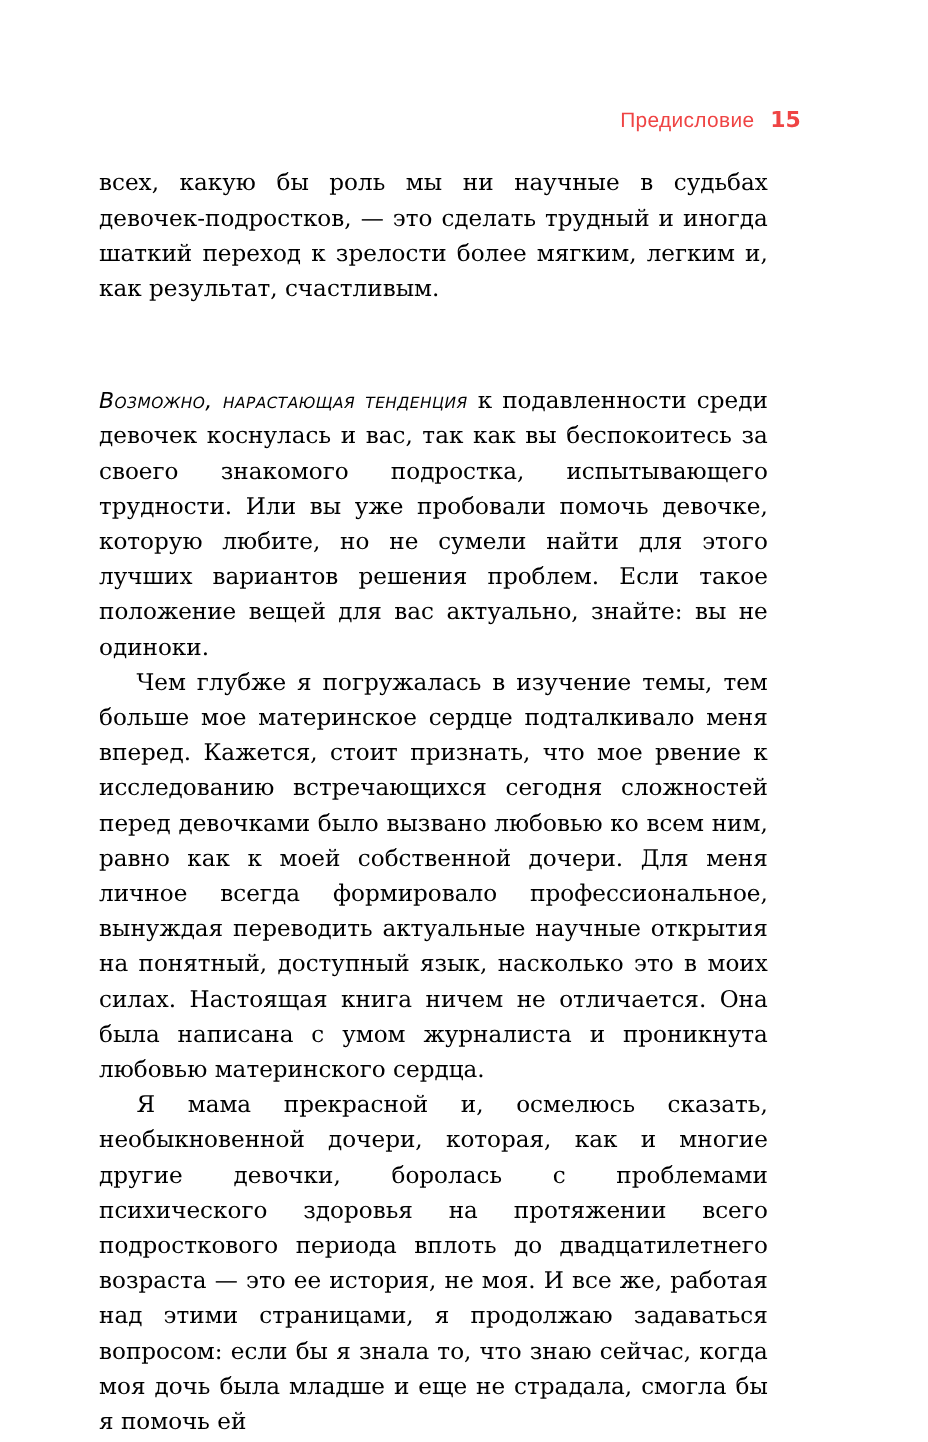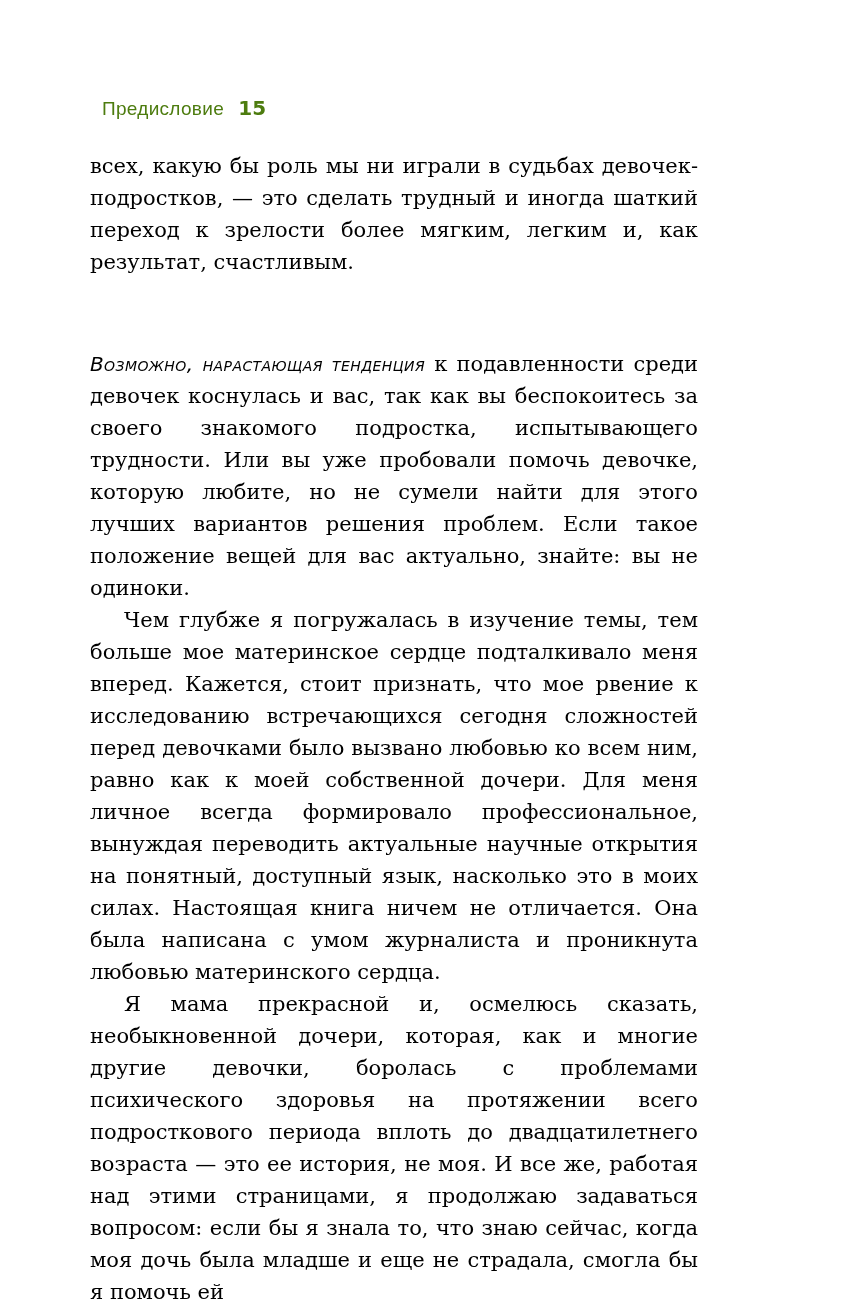--- a/index.html
+++ b/index.html
@@ -13,25 +13,25 @@
     height: 1311px;
     background: #ffffff;
     color: #000000;
     overflow: hidden;
   }
   .running-header {
     position: absolute;
     top: 97px;
     left: 102px;
     right: 116px;
-    text-align: left;
+    text-align: right;
     font-family: "Liberation Sans", sans-serif;
     font-size: 19px;
     line-height: 23px;
-    color: #4d7c0f;
+    color: #ef4444;
     white-space: nowrap;
   }
   .header-title {
     letter-spacing: 0.3px;
   }
   .header-page-number {
     font-family: "DejaVu Sans", sans-serif;
     font-weight: 700;
     font-size: 20px;
     margin-left: 9px;
@@ -71,21 +71,21 @@
 
 <div class="page">
 
   <header class="running-header">
     <span class="header-title">Предисловие</span>
     <span class="header-page-number">15</span>
   </header>
 
   <main class="content">
 
-    <p class="para">всех, какую бы роль мы ни играли в судьбах девочек-подростков, — это сделать трудный и иногда шаткий переход к зрелости более мягким, легким и, как результат, счастливым.</p>
+    <p class="para">всех, какую бы роль мы ни научные в судьбах девочек-подростков, — это сделать трудный и иногда шаткий переход к зрелости более мягким, легким и, как результат, счастливым.</p>
 
     <p class="para section-start"><span class="lead-in">Возможно, нарастающая тенденция</span><span> к подавленности среди девочек коснулась и вас, так как вы беспокоитесь за своего знакомого подростка, испытывающего трудности. Или вы уже пробовали помочь девочке, которую любите, но не сумели найти для этого лучших вариантов решения проблем. Если такое положение вещей для вас актуально, знайте: вы не одиноки.</span></p>
 
     <p class="para indent">Чем глубже я погружалась в изучение темы, тем больше мое материнское сердце подталкивало меня вперед. Кажется, стоит признать, что мое рвение к исследованию встречающихся сегодня сложностей перед девочками было вызвано любовью ко всем ним, равно как к моей собственной дочери. Для меня личное всегда формировало профессиональное, вынуждая переводить актуальные научные открытия на понятный, доступный язык, насколько это в моих силах. Настоящая книга ничем не отличается. Она была написана с умом журналиста и проникнута любовью материнского сердца.</p>
 
     <p class="para indent">Я мама прекрасной и, осмелюсь сказать, необыкновенной дочери, которая, как и многие другие девочки, боролась с проблемами психического здоровья на протяжении всего подросткового периода вплоть до двадцатилетнего возраста — это ее история, не моя. И все же, работая над этими страницами, я продолжаю задаваться вопросом: если бы я знала то, что знаю сейчас, когда моя дочь была младше и еще не страдала, смогла бы я помочь ей</p>
 
   </main>
 
 </div>

